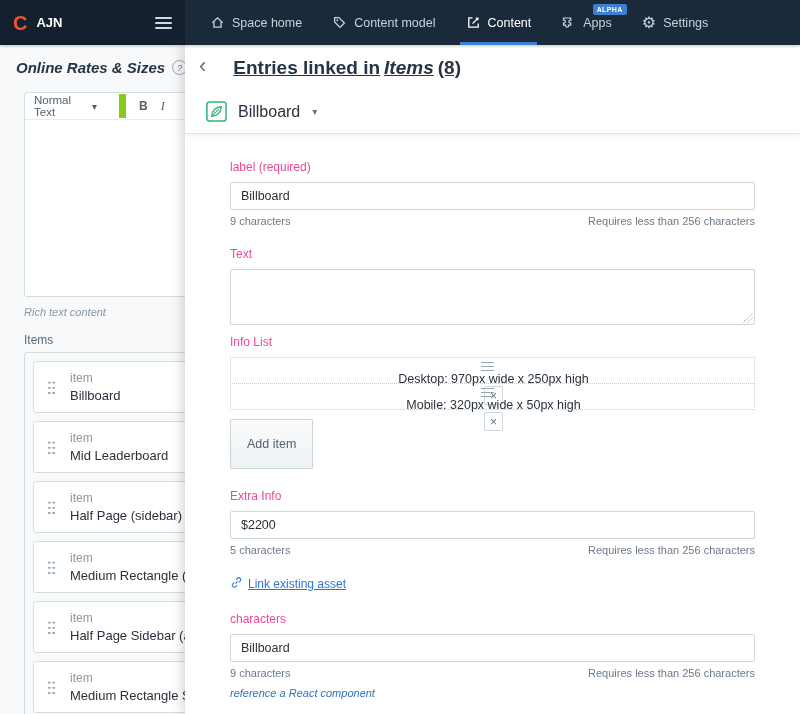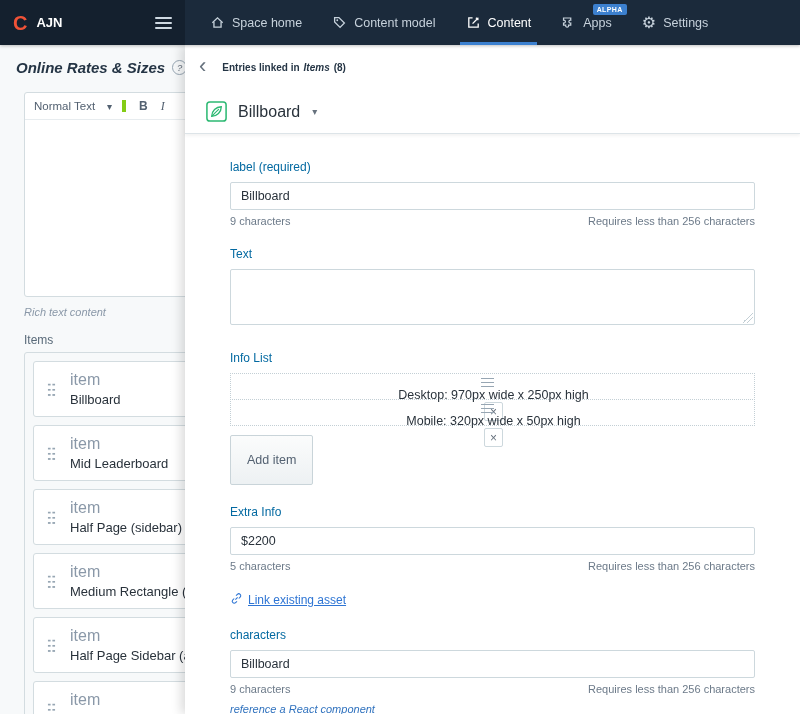--- a/index.html
+++ b/index.html
@@ -23,48 +23,48 @@
   .caret { font-size:10px; color:#c7d2dc; }
 
   
   .left-panel { position:absolute; top:45px; left:0; width:185px; height:669px; background:#f7f9fa; overflow:hidden; z-index:1; }
   .lp-header { height:45px; display:flex; align-items:center; padding-left:16px; gap:7px;font-style:italic; }
   .lp-title { font-size:15px; font-weight:700; color:#253545; white-space:nowrap; }
   .help-ic { width:15px; height:15px; border:1px solid #97a6b3; border-radius:50%; font-size:9.5px; color:#67727e; line-height:13px; text-align:center; flex:none; cursor:pointer; }
   .lp-body { padding-left:24px; width:430px; }
   .rte { width:380px; border:1px solid #d3dce0; border-radius:3px; background:#fff; margin-top:2px; }
   .rte-toolbar { height:27px; display:flex; align-items:center; padding:0 9px; border-bottom:1px solid #e7ecef; gap:13px; }
-  .rte-style { display:flex; align-items:center; justify-content:space-between; width:92px; padding-right:10px; border-right:4px solid #84cc16; font-size:11.5px; color:#536171; cursor:pointer; }
+  .rte-style { display:flex; align-items:center; justify-content:space-between; width:92px; padding-right:22px; border-right:7px solid #84cc16; font-size:11.5px; color:#536171; cursor:pointer; }
   .rte-style .caret { color:#536171; }
   .rte-b { font-size:12px; font-weight:700; color:#536171; cursor:pointer; }
   .rte-i { font-size:12px; font-style:italic; font-family:"Liberation Serif", serif; color:#536171; cursor:pointer; }
   .rte-body { height:176px; }
   .rte-hint { font-size:11px; font-style:italic; color:#8a98a8; margin:9px 0 15px; }
   .items-label { font-size:12px; color:#596a79; margin-bottom:5px; }
   .items-box { border:1px solid #d3dce0; border-radius:3px; padding:8px; width:372px; }
   .item-card { background:#fff; border:1px solid #d3dce0; border-radius:3px; display:flex; align-items:center; padding:9px 10px; margin-bottom:8px; cursor:pointer; }
   .dots6 { width:9px; height:15px; margin:0 14px 0 3px; flex:none; background-image:radial-gradient(circle, #97a6b3 1.1px, transparent 1.3px); background-size:4.5px 5.2px; cursor:grab; }
-  .item-type { font-size:16px; color:#8a98a8; }
+  .item-type { font-size:12px; color:#8a98a8; }
   .item-name { font-size:13px; color:#29323b; margin-top:3px; }
 
   
   .slideover { position:absolute; top:45px; left:185px; width:615px; height:669px; background:#fff; z-index:10; box-shadow:-4px 0 10px rgba(0,0,0,.14); }
   .so-header { height:45px; display:flex; align-items:center; padding:0 14px; background:#fff; }
   .back-ic { font-size:22px; color:#67727e; line-height:1; padding:0 8px 3px 0; cursor:pointer; }
-  .so-title { display:flex; gap:4px; font-size:10px; font-weight:700; color:#253545; margin-left:8px; }
+  .so-title { display:flex; gap:4px; font-size:19px; font-weight:700; color:#253545; margin-left:19px;text-decoration:underline; }
   .so-title .it { font-style:italic; }
   .so-entry-header { height:44px; display:flex; align-items:center; gap:10px; padding:0 20px; border-bottom:1px solid #dde4e8; box-shadow:0 2px 3px rgba(0,0,0,.05); }
   .entry-ic { flex:none; display:flex; cursor:pointer; }
   .entry-title { font-size:16px; color:#29323b; cursor:pointer; }
   .entry-caret { font-size:10px; color:#67727e; margin-left:2px; cursor:pointer; }
   .so-content { padding:26px 45px 10px 45px; }
 
   .field { margin-bottom:20px; }
-  .field-tight { margin-bottom:26px; }
-  .f-label { font-size:12px; color:#0369a1; margin-bottom:8px; }
+  .field-tight { margin-bottom:10px; }
+  .f-label { font-size:12px; color:#ec4899; margin-bottom:8px; }
   .f-input { display:block; width:100%; height:28px; border:1px solid #cdd8dd; border-radius:2px; background:#fff; font-family:inherit; font-size:12.5px; color:#29323b; padding:0 10px; outline:none; }
   .f-helper { display:flex; justify-content:space-between; font-size:11px; color:#6c7a89; margin-top:5px; }
   .ta-wrap { position:relative; }
   .f-textarea { display:block; width:100%; height:56px; border:1px solid #cdd8dd; border-radius:2px; background:#fff; resize:none; outline:none; font-family:inherit; }
   .resize-corner { position:absolute; right:2px; bottom:2px; width:10px; height:10px; cursor:nwse-resize;
     background:linear-gradient(135deg, transparent 0 45%, #c3cfd5 45% 52%, transparent 52% 66%, #c3cfd5 66% 73%, transparent 73%); }
 
   .il-row { display:flex; align-items:center; border:1px dotted #c3cfd5; background:#fff; padding:4px 6px 4px 8px; height:27px;flex-direction:column; }
   .il-row + .il-row { margin-top:-1px; }
   .il-handle { width:13px; height:10px; margin-right:12px; flex:none; cursor:grab;

